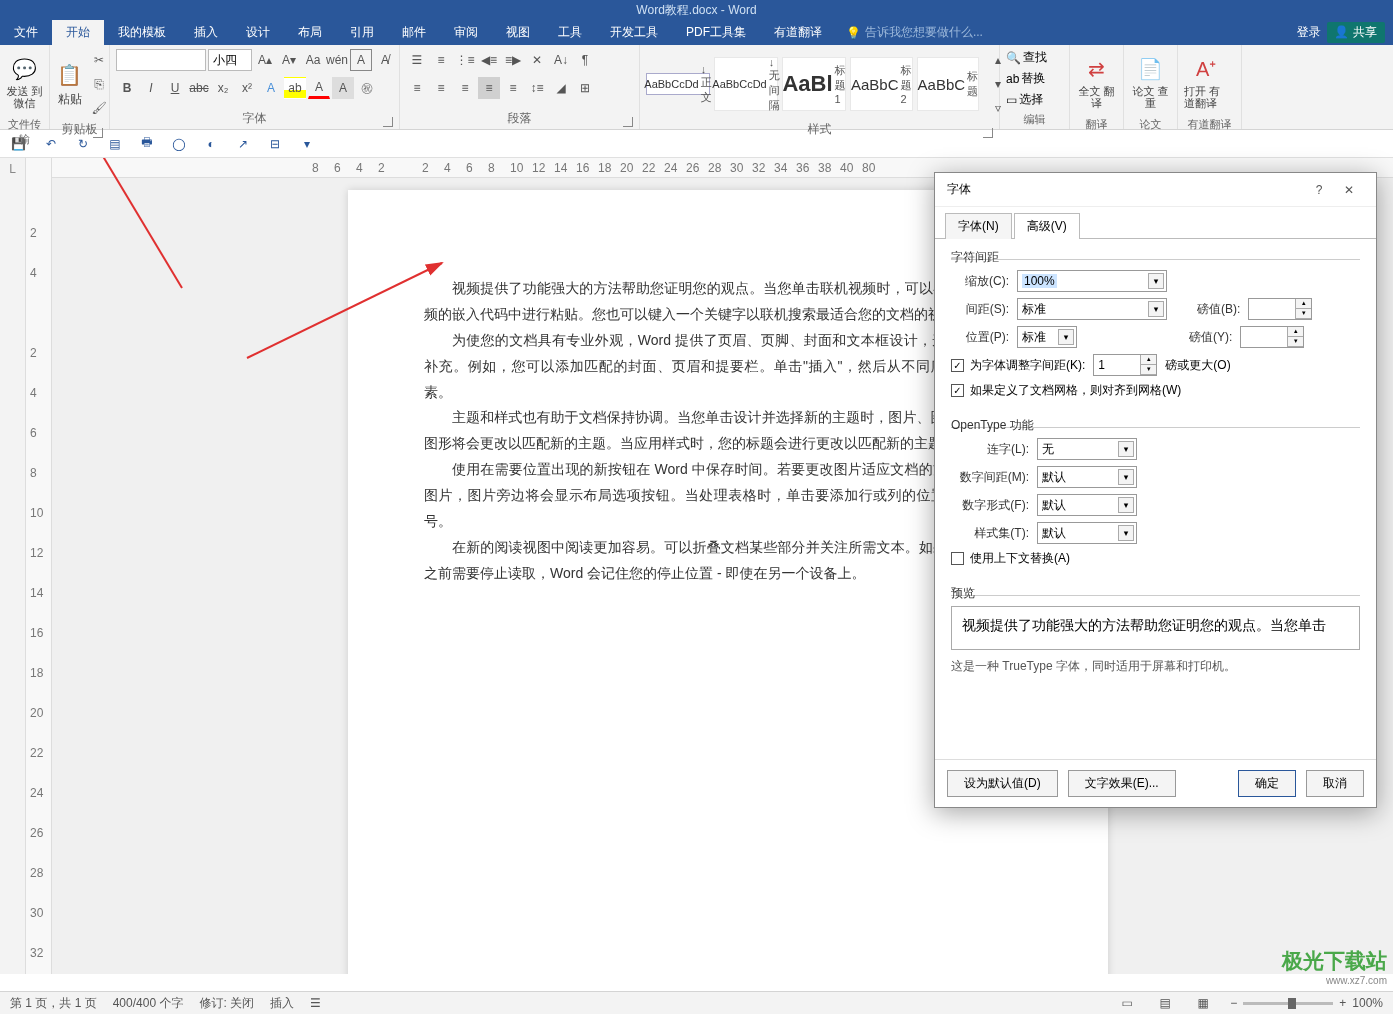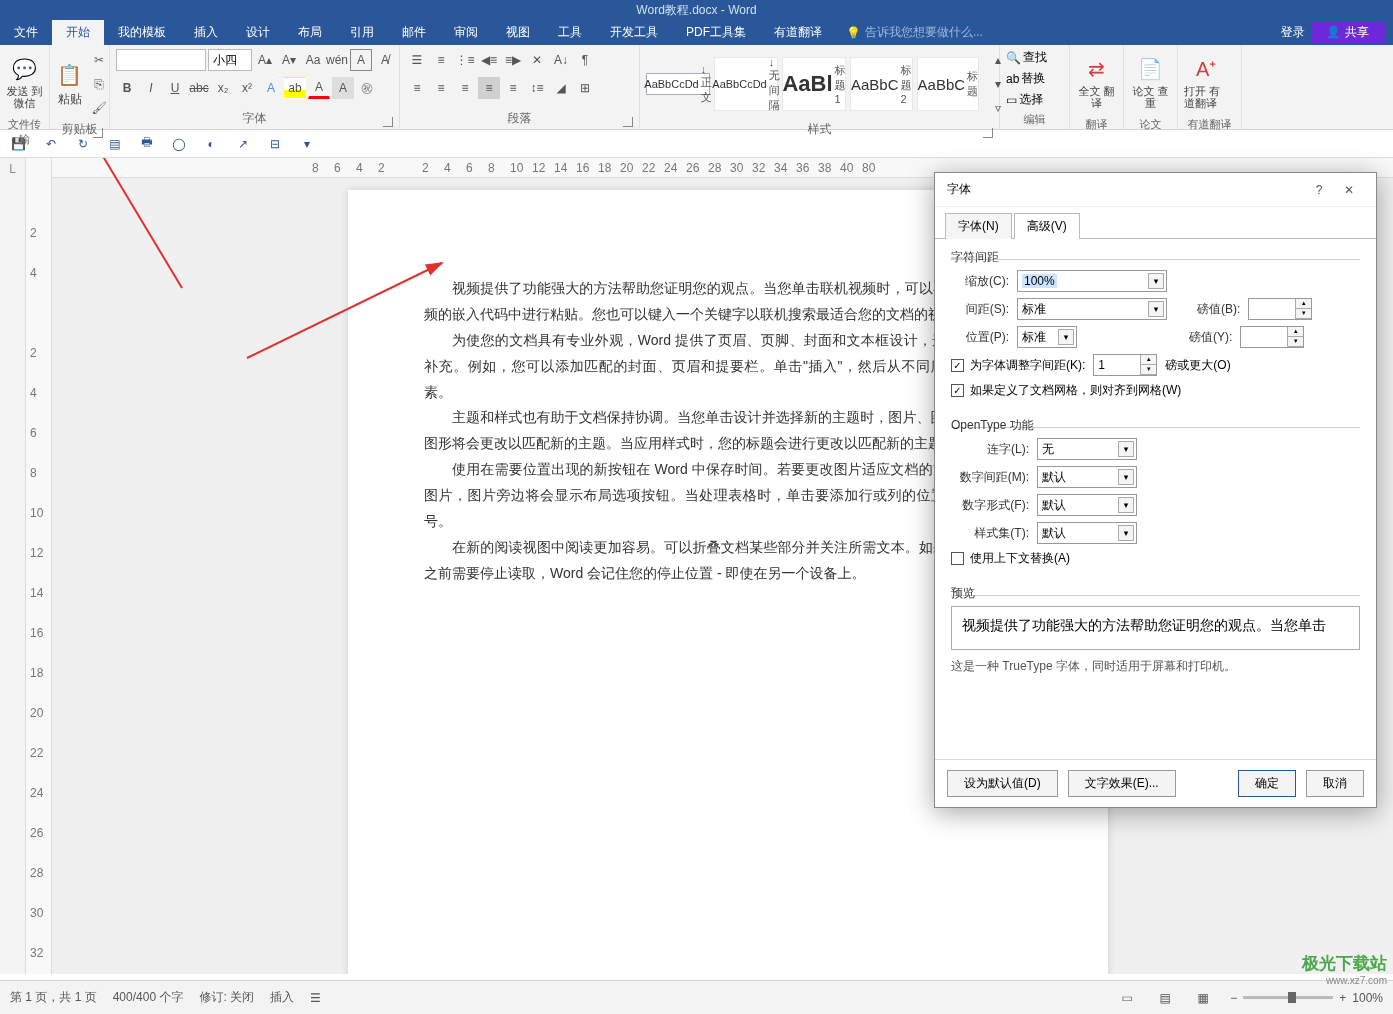--- a/index.html
+++ b/index.html
@@ -7,21 +7,21 @@
 
 .titlebar{height:20px;background:#2a579a;color:#fff;display:flex;align-items:center;justify-content:center;position:relative;}
 .titlebar .title{color:#cfe0f3;}
 
 .menubar{height:25px;background:#2a579a;display:flex;align-items:stretch;color:#fff;}
 .menubar .mitem{padding:0 14px;display:flex;align-items:center;cursor:pointer;}
 .menubar .mitem.active{background:#f3f3f3;color:#2a579a;}
 .menubar .tell{color:#9db9db;margin-left:10px;display:flex;align-items:center;gap:4px;}
 .menubar .spacer{flex:1;}
 .menubar .right{display:flex;align-items:center;gap:6px;padding-right:8px;}
-.menubar .share{background:#6d28d9;padding:2px 16px;border-radius:2px;}
+.menubar .share{background:#0f766e;padding:2px 8px;border-radius:2px;}
 
 .ribbon{height:85px;background:#f3f3f3;border-bottom:1px solid #d4d4d4;display:flex;}
 .group{border-right:1px solid #e0e0e0;display:flex;flex-direction:column;padding:2px 4px 0;}
 .group .body{flex:1;display:flex;align-items:center;gap:4px;padding:2px 2px;}
 .group .gname{text-align:center;color:#666;font-size:11px;padding-bottom:2px;position:relative;}
 .group .gname .launcher{position:absolute;right:2px;bottom:2px;width:10px;height:10px;border:1px solid #888;border-top:none;border-left:none;}
 .bigbtn{display:flex;flex-direction:column;align-items:center;justify-content:center;width:44px;height:66px;gap:2px;color:#444;}
 .bigbtn .ic{width:28px;height:28px;display:flex;align-items:center;justify-content:center;font-size:20px;}
 .smbtn{width:22px;height:22px;display:flex;align-items:center;justify-content:center;color:#555;border:1px solid transparent;}
 .row{display:flex;gap:2px;align-items:center;}
@@ -68,28 +68,28 @@
 .spin .sp{position:absolute;right:0;top:0;width:16px;height:20px;display:flex;flex-direction:column;}
 .spin .sp div{flex:1;border-left:1px solid #aaa;border-bottom:1px solid #aaa;font-size:7px;text-align:center;background:#f4f4f4;}
 .chk{display:flex;align-items:center;gap:6px;}
 .chk .box{width:13px;height:13px;border:1px solid #555;display:flex;align-items:center;justify-content:center;font-size:10px;}
 .preview{border:1px solid #aaa;height:44px;padding:10px;overflow:hidden;white-space:nowrap;font-size:14px;}
 .dlg-footer{height:48px;border-top:1px solid #ddd;display:flex;align-items:center;padding:0 12px;gap:10px;}
 .dlg-footer .sp{flex:1;}
 .dbtn{border:1px solid #999;background:#f4f4f4;padding:4px 16px;cursor:pointer;}
 .dbtn.primary{border-color:#2a579a;}
 
-.statusbar{position:absolute;bottom:0;left:0;right:0;height:34px;background:#f3f3f3;border-top:1px solid #d4d4d4;display:flex;align-items:center;padding:0 10px;gap:16px;color:#555;font-size:11px;}
+.statusbar{position:absolute;bottom:0;left:0;right:0;height:23px;background:#f3f3f3;border-top:1px solid #d4d4d4;display:flex;align-items:center;padding:0 10px;gap:16px;color:#555;font-size:11px;}
 .statusbar .sp{flex:1;}
 .zoom{display:flex;align-items:center;gap:6px;}
 .zoom .track{width:90px;height:3px;background:#bbb;position:relative;}
 .zoom .track .thumb{position:absolute;left:45px;top:-4px;width:8px;height:11px;background:#666;}
 
 .watermark{position:absolute;right:6px;bottom:28px;text-align:right;font-size:12px;}
-.watermark .l1{color:#4aa84a;font-weight:bold;font-size:17px;}
+.watermark .l1{color:#4aa84a;font-weight:bold;font-size:21px;}
 .watermark .l2{color:#888;font-size:10px;}
 </style>
 </head>
 <body>
 
 <div class="titlebar">
   <span class="title">Word教程.docx - Word</span>
 </div>
 
 <div class="menubar">

